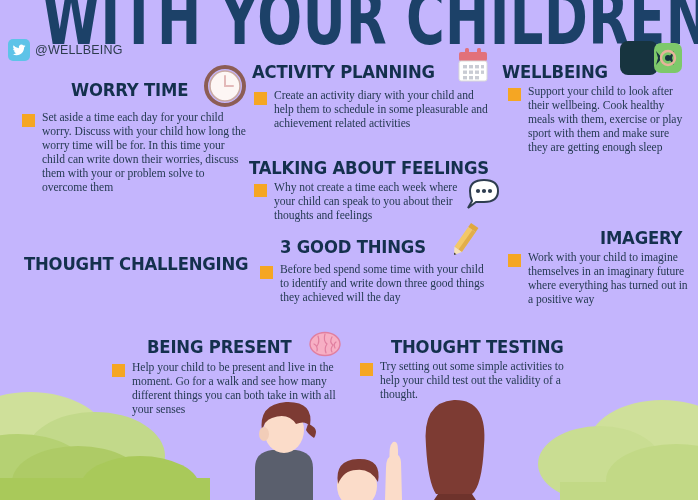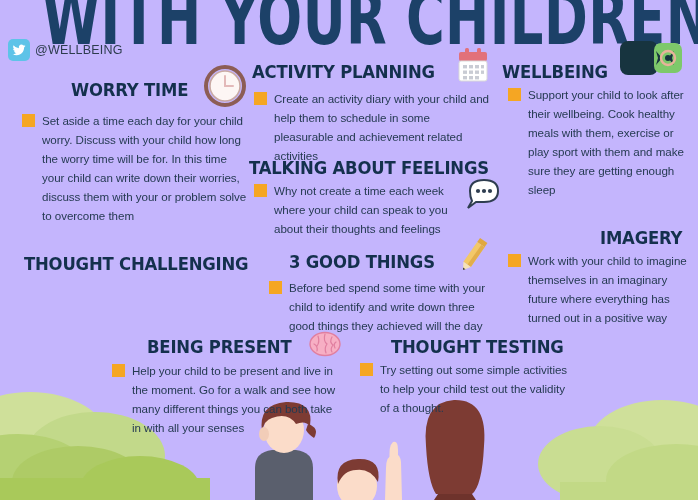--- a/index.html
+++ b/index.html
@@ -71,37 +71,37 @@
     white-space: nowrap;
   }
   .sec-body { display: flex; gap: 7px; }
   .bullet {
     flex: 0 0 auto;
     width: 13px; height: 13px;
     background: #f5a623;
     margin-top: 3px;
   }
   .sec-text {
-    font-family: Liberation Sans, sans-serif;
+    font-family: Liberation Serif, serif;
     font-size: 11.6px;
-    line-height: 19px;
+    line-height: 14px;
     color: #253a52;
     letter-spacing: -0.05px;
   }
 
   
   .icon { flex: 0 0 auto; display: block; }
 
   
   #sec-worry       { left: 22px;  top: 72px;  width: 225px; }
   #sec-thought-ch  { left: 18px;  top: 218px; width: 245px; margin-top: 36px; }
   #sec-being       { left: 112px; top: 336px; width: 230px; }
   #sec-activity    { left: 254px; top: 58px;  width: 238px; }
   #sec-talking     { left: 254px; top: 158px; width: 250px; }
-  #sec-3good       { left: 269px; top: 234px; width: 226px; margin-top: 15px; }
+  #sec-3good       { left: 260px; top: 234px; width: 226px; }
   #sec-thought-te  { left: 360px; top: 337px; width: 215px; }
   #sec-wellbeing   { left: 508px; top: 62px;  width: 180px; }
   #sec-imagery     { left: 508px; top: 228px; width: 180px; }
 </style>
 </head>
 <body>
 
 <div id="page">
 
   <svg class="scenery" viewBox="0 0 698 130" preserveAspectRatio="none">

